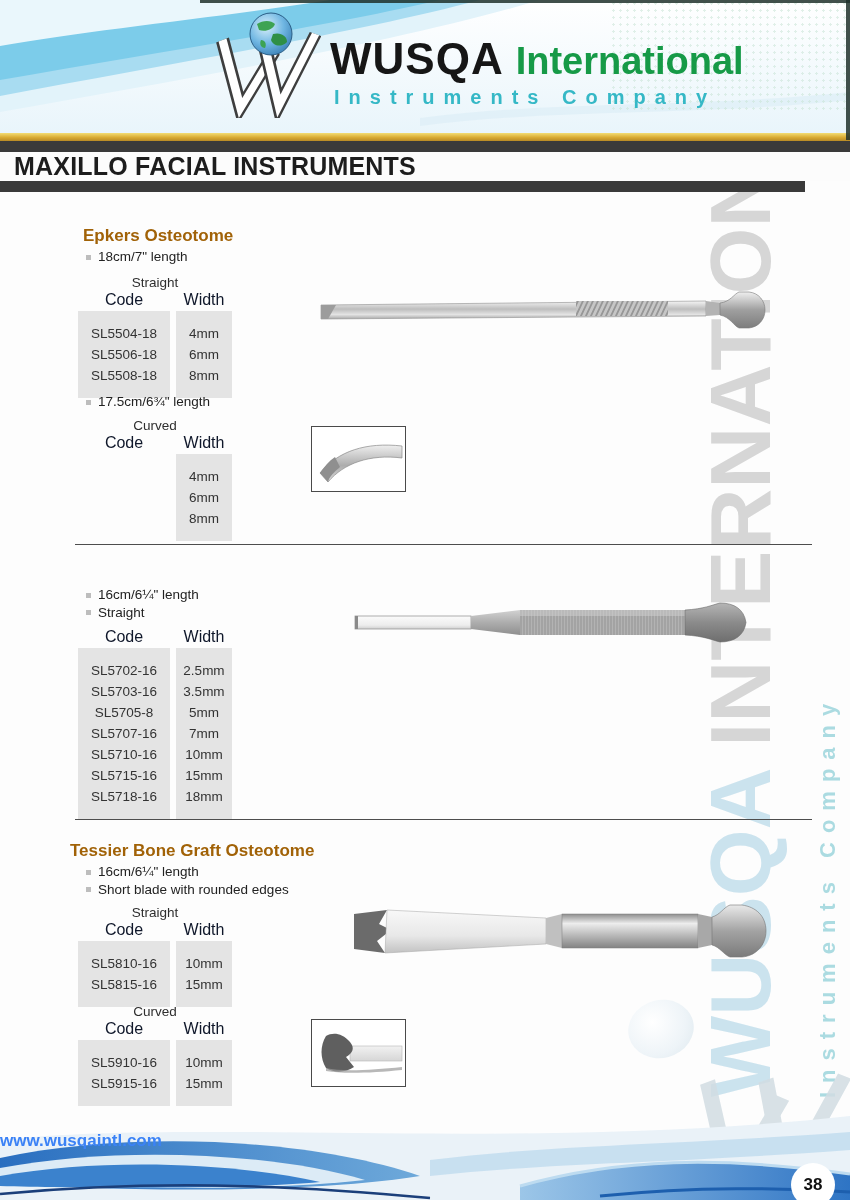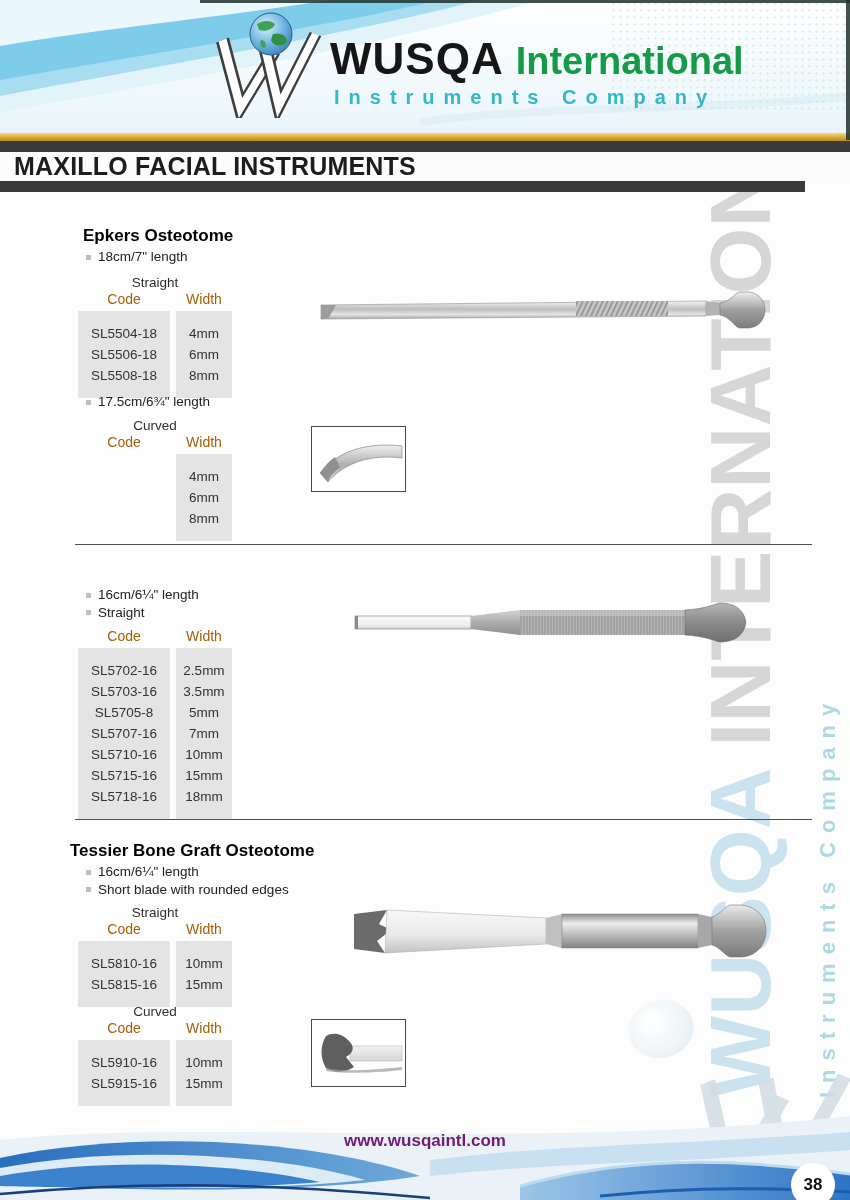--- a/index.html
+++ b/index.html
@@ -36,42 +36,42 @@
            transform-origin:0 0;font-weight:700;font-size:22px;letter-spacing:9px;line-height:32px;
            color:#abdbe1;white-space:nowrap;}
   .wm-wlogo{position:absolute;left:672px;top:1068px;z-index:1;}
   .wm-blob{position:absolute;left:628px;top:1000px;width:66px;height:58px;border-radius:50%;z-index:1;
            background:radial-gradient(circle at 40% 35%,#ffffff 0%,#eef4f8 60%,#dde8ee 100%);
            transform:rotate(-15deg);}
   .dots{position:absolute;left:610px;top:0;width:240px;height:112px;z-index:2;opacity:.55;
         background-image:radial-gradient(#c9e4d6 1px,transparent 1.3px);background-size:7px 7px;}
 
   
-  .sec-heading{position:absolute;font-size:17px;font-weight:700;color:#000000;z-index:2;}
+  .sec-heading{position:absolute;font-size:17px;font-weight:700;color:#a16207;z-index:2;}
   .bullets{position:absolute;z-index:2;display:flex;flex-direction:column;gap:1px;}
   .b-item{display:flex;align-items:center;gap:7px;font-size:13.5px;color:#222;line-height:16.5px;}
   .b-sq{width:5px;height:5px;background:#bdbdbd;flex:0 0 auto;}
   .sep{position:absolute;left:75px;width:737px;height:1px;background:#4d4d4d;z-index:2;}
 
   .ptable{position:absolute;width:154px;z-index:2;}
   .tbl-label{text-align:center;font-size:13.5px;color:#2e2e2e;height:17px;line-height:17px;}
   .tbl-cols{display:flex;gap:6px;}
   .col-code{width:92px;}
   .col-width{width:56px;}
-  .tbl-head{text-align:center;font-size:14px;color:#a16207;height:17px;line-height:17px;margin-bottom:3px;}
+  .tbl-head{text-align:center;font-size:16px;color:#0f172a;height:17px;line-height:17px;margin-bottom:3px;}
   .tbl-cells{background:#e4e4e4;padding:12px 0;}
   .tbl-cell{height:21px;line-height:21px;text-align:center;font-size:13.5px;color:#333;}
 
   .inst{position:absolute;z-index:2;}
   .thumb-box{position:absolute;width:93px;z-index:2;background:#fff;border:1px solid #4a4a4a;}
 
   
   .footer-art{position:absolute;left:0;top:1088px;width:850px;height:112px;z-index:3;pointer-events:none;}
-  .site-url{position:absolute;left:0;top:1131px;width:850px;text-align:center;z-index:4;
-            font-size:17px;font-weight:600;color:#701a75;}
+  .site-url{position:absolute;left:0;top:1131px;width:850px;text-align:left;z-index:4;
+            font-size:17px;font-weight:600;color:#3b82f6;}
   .page-bubble{position:absolute;left:791px;top:1163px;width:44px;height:44px;border-radius:50%;
                background:#fff;z-index:5;display:flex;align-items:center;justify-content:center;
                font-size:17px;font-weight:700;color:#111;}
 </style>
 </head>
 <body>
 
 <div class="page">
 
   <svg class="header-art" viewBox="0 0 850 133" preserveAspectRatio="none">

